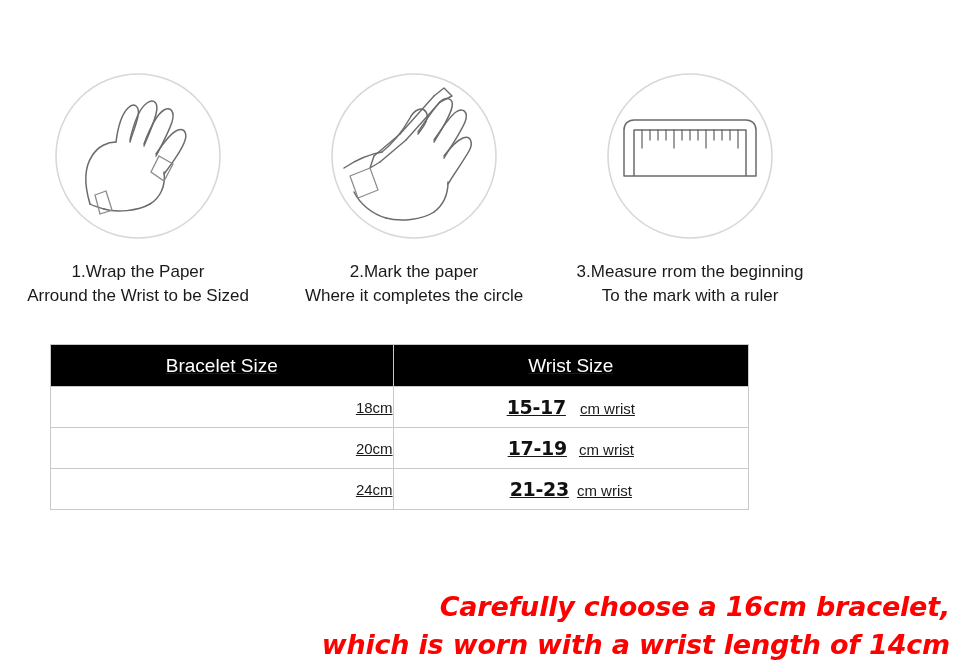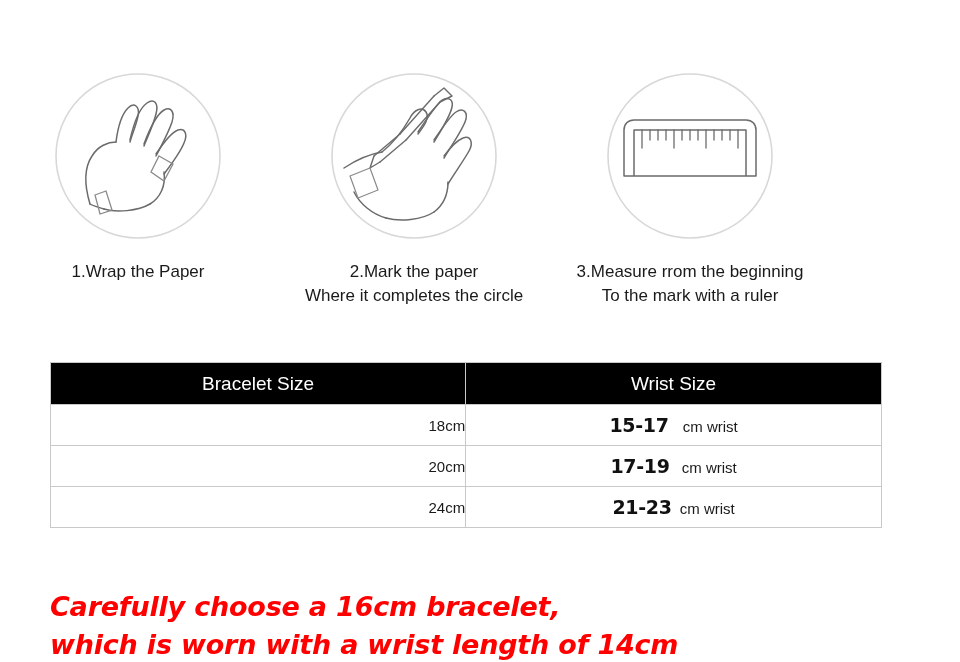--- a/index.html
+++ b/index.html
@@ -43,23 +43,24 @@
     color: #1a1a1a;
   }
   .step-caption .line {
     display: block;
     white-space: nowrap;
   }
 
   .table {
     position: absolute;
     left: 50px;
-    top: 362px;
-    width: 832px;
+    top: 344px;
+    width: 699px;
     border-collapse: collapse;
+    text-decoration: underline;
   }
   .table td, .table th {
     border: 1px solid #c9c9c9;
     padding: 0;
   }
   .thead-cell {
     background: #000000;
     color: #ffffff;
     font-weight: 400;
     font-size: 19px;
@@ -105,21 +106,21 @@
     top: 588px;
     width: 900px;
     color: #ff0000;
     font-family: "DejaVu Sans", sans-serif;
     font-style: italic;
     font-weight: bold;
     font-size: 27px;
     line-height: 38px;
     letter-spacing: -0.2px;
   }
-  .footnote .line { display: block; }
+  .footnote .line { display: block; text-align: right; }
 </style>
 </head>
 <body>
 
 <div class="steps">
 
   <div class="step">
     <div class="circle-wrap">
       <svg width="168" height="168" viewBox="0 0 168 168" fill="none">
         <circle cx="84" cy="84" r="82" stroke="#d8d8d8" stroke-width="1.6" fill="none"></circle>
@@ -134,20 +135,21 @@
           <path d="M50 137 C 44 135, 39 134, 36 132"></path>
         </g>
         <g stroke="#8a8a8a" stroke-width="1.3" fill="none">
           <path d="M41 123 L 52 119 L 58 138 L 46 142 Z"></path>
           <path d="M105 84 L 119 92 L 110 109 L 97 100 Z"></path>
         </g>
       </svg>
     </div>
     <div class="step-caption">
       <span class="line">1.Wrap the Paper</span>
+      <span class="line">Arround the Wrist to be Sized</span>
     </div>
   </div>
 
   <div class="step">
     <div class="circle-wrap">
       <svg width="168" height="168" viewBox="0 0 168 168" fill="none">
         <circle cx="84" cy="84" r="82" stroke="#d8d8d8" stroke-width="1.6" fill="none"></circle>
         <g stroke="#6b6b6b" stroke-width="1.5" fill="none" stroke-linecap="round" stroke-linejoin="round">
           <path d="M14 96 C 26 88, 40 82, 52 80"></path>
           <path d="M52 80 C 62 72, 72 60, 80 46 C 84 38, 92 34, 96 40 C 100 46, 94 54, 88 62"></path>

